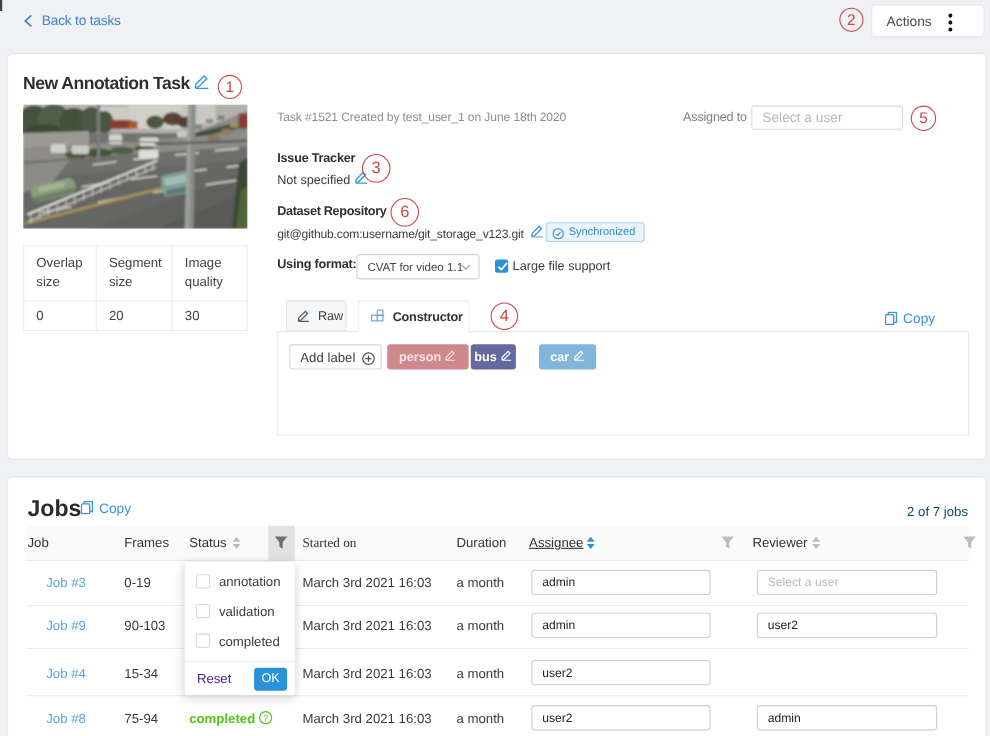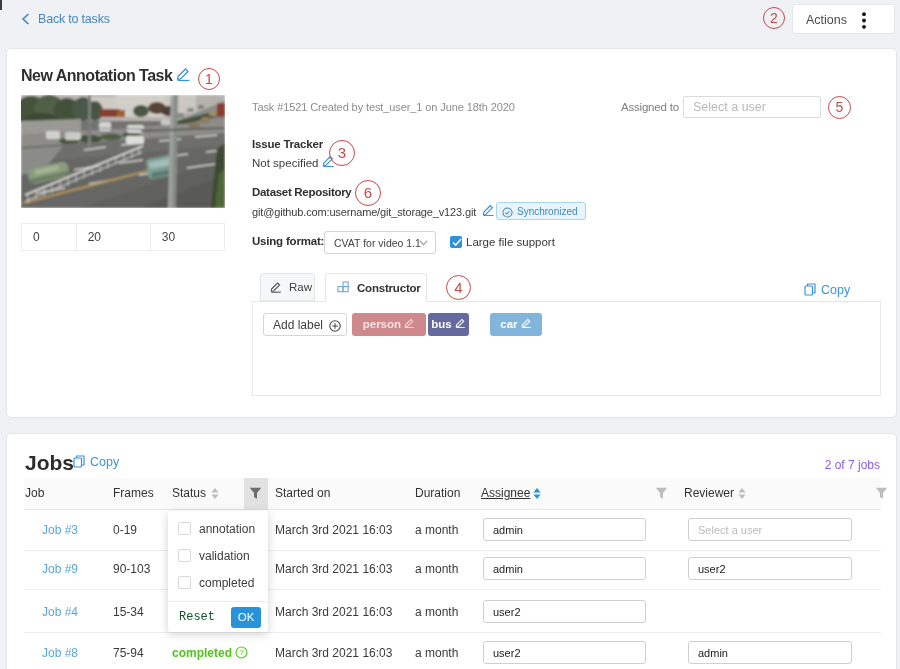--- a/index.html
+++ b/index.html
@@ -53,36 +53,36 @@
 #copy1 { position:absolute; left:804px; top:283px; font-size:12.5px; }
 #addlabel { position:absolute; left:10px; top:11px; width:84px; height:23px; border:1px solid #d6d6d6; border-radius:3px; background:#fff; font-size:12px; color:#3e3e3e; padding:4px 0 0 9px; }
 .ltag { position:absolute; top:11px; height:23px; border-radius:3px; color:#fff; font-size:11.5px; font-weight:bold; text-align:center; padding-top:5px; }
 #tagperson { left:99px; width:74px; background:#cf888b; color:#f6e3e3; }
 #tagbus { left:175px; width:41px; background:#646a9d; }
 #tagcar { left:237px; width:52px; background:#82b5dc; }
 
 
 #jobshead { position:absolute; left:25px; top:451px; font-size:21px; font-weight:bold; color:#2c2c2c; }
 #copy2 { position:absolute; left:73px; top:455px; font-size:12.5px; }
-#jobcount { position:absolute; right:20px; top:458px; font-size:12px; color:#8b5cf6; }
+#jobcount { position:absolute; right:20px; top:458px; font-size:12px; color:#0c4a6e; }
 #jtable { position:absolute; left:24px; top:478px; width:857px; }
 .hrow { position:absolute; left:0; top:0; width:857px; height:32px; background:#fafafa; border-bottom:1px solid #e9e9e9; }
 .hcell { position:absolute; top:8px; font-size:12px; color:#333; }
 .jrow { position:absolute; left:0; width:857px; height:41px; border-bottom:1px solid #ececec; }
 .jcell { position:absolute; top:13px; font-size:12px; color:#3a3a3a; }
 .joblink { color:#57a7dd; }
 .jinput { position:absolute; top:8px; height:23px; border:1px solid #cfcfcf; border-radius:3px; background:#fff; font-size:11px; color:#222; padding:5px 0 0 9px; }
 .funnel { position:absolute; top:8px; }
 
 
 #fdrop { position:absolute; left:168px; top:511px; width:100px; height:121px; background:#fff; border-radius:3px; box-shadow:0 2px 10px rgba(0,0,0,0.18); z-index:5; }
 .fitem { position:absolute; left:10px; font-size:12px; color:#3c3c3c; }
 .fcheck { display:inline-block; width:13px; height:13px; border:1px solid #d9d9d9; border-radius:2px; background:#fff; vertical-align:-2px; margin-right:8px; }
 #fdivider { position:absolute; left:0; top:90px; width:100px; height:1px; background:#ececec; }
-#freset { position:absolute; left:11px; top:99px; font-size:12px; color:#14532d;font-family:Liberation Mono, monospace; }
+#freset { position:absolute; left:11px; top:99px; font-size:12px; color:#4c1d95; }
 #fok { position:absolute; left:63px; top:96px; width:30px; height:21px; background:#2a92d8; color:#fff; border-radius:3px; font-size:11.5px; text-align:center; padding-top:4px; }
 .grn { color:#52c41a; font-weight:bold; }
 </style>
 </head>
 <body>
 <div style="position:absolute;left:0;top:0;width:2px;height:10px;background:#3a3f46;"></div>
 
 <div id="backlink"><svg style="position:absolute;left:0;top:1px;" width="9" height="12" viewBox="0 0 9 12">
       <path d="M7.5 1 L2 6 L7.5 11" fill="none" stroke="#4585c4" stroke-width="1.6"></path>
     </svg><span style="padding-left:17px;">Back to tasks</span></div>
@@ -225,20 +225,25 @@
   <polygon points="150,0 157,0 155,113 147,113" fill="#8d928e"></polygon>
   <polygon points="150,0 153,0 151,113 147,113" fill="#a4a9a5"></polygon>
   <line x1="120" y1="36" x2="204" y2="33" stroke="#5e6361" stroke-width="2.2"></line>
   </g>
 <rect x="0" y="0" width="204" height="113" fill="#30302e" opacity="0.06"></rect>
 </svg>
 </div>
 
 <table id="ptable">
 <tbody>
+      <tr class="hd">
+        <td style="width:66px;">Overlap size</td>
+        <td style="width:69px;">Segment size</td>
+        <td>Image quality</td>
+      </tr>
 <tr>
         <td>0</td>
         <td>20</td>
         <td>30</td>
       </tr>
 </tbody>
   </table>
 
 <div class="mid" id="taskline">Task #1521 Created by test_user_1 on June 18th 2020</div>
 <div class="mid" id="assignedto">Assigned to</div>
@@ -317,21 +322,21 @@
       <rect x="1" y="3" width="7.5" height="9" rx="1" fill="none" stroke="#3a94d8" stroke-width="1.2"></rect>
       <path d="M3.5 3 L3.5 1 L11 1 L11 10 L8.5 10" fill="none" stroke="#3a94d8" stroke-width="1.2"></path>
     </svg>Copy</div>
 <div id="jobcount">2 of 7 jobs</div>
 
 <div id="jtable">
   <div class="hrow"></div>
   <div class="hcell" style="left:1px;">Job</div>
   <div class="hcell" style="left:89px;">Frames</div>
   <div class="hcell" style="left:148px;">Status</div>
-  <div class="hcell" style="left:251px;">Started on</div>
+  <div class="hcell" style="left:251px;font-family:Liberation Serif, serif;">Started on</div>
   <div class="hcell" style="left:391px;">Duration</div>
   <div class="hcell" style="left:457px;text-decoration:underline;">Assignee</div>
   <div class="hcell" style="left:660px;">Reviewer</div>
 
   <svg style="position:absolute; left:187px; top:10px;" width="8" height="11" viewBox="0 0 8 11">
       <path d="M4 0 L7.6 4.4 L0.4 4.4 Z" fill="#bdbdbd"></path>
       <path d="M0.4 6.6 L7.6 6.6 L4 11 Z" fill="#bdbdbd"></path>
     </svg>
   <svg style="position:absolute; left:509px; top:10px;" width="8" height="11" viewBox="0 0 8 11">
       <path d="M4 0 L7.6 4.4 L0.4 4.4 Z" fill="#2a92d8"></path>

